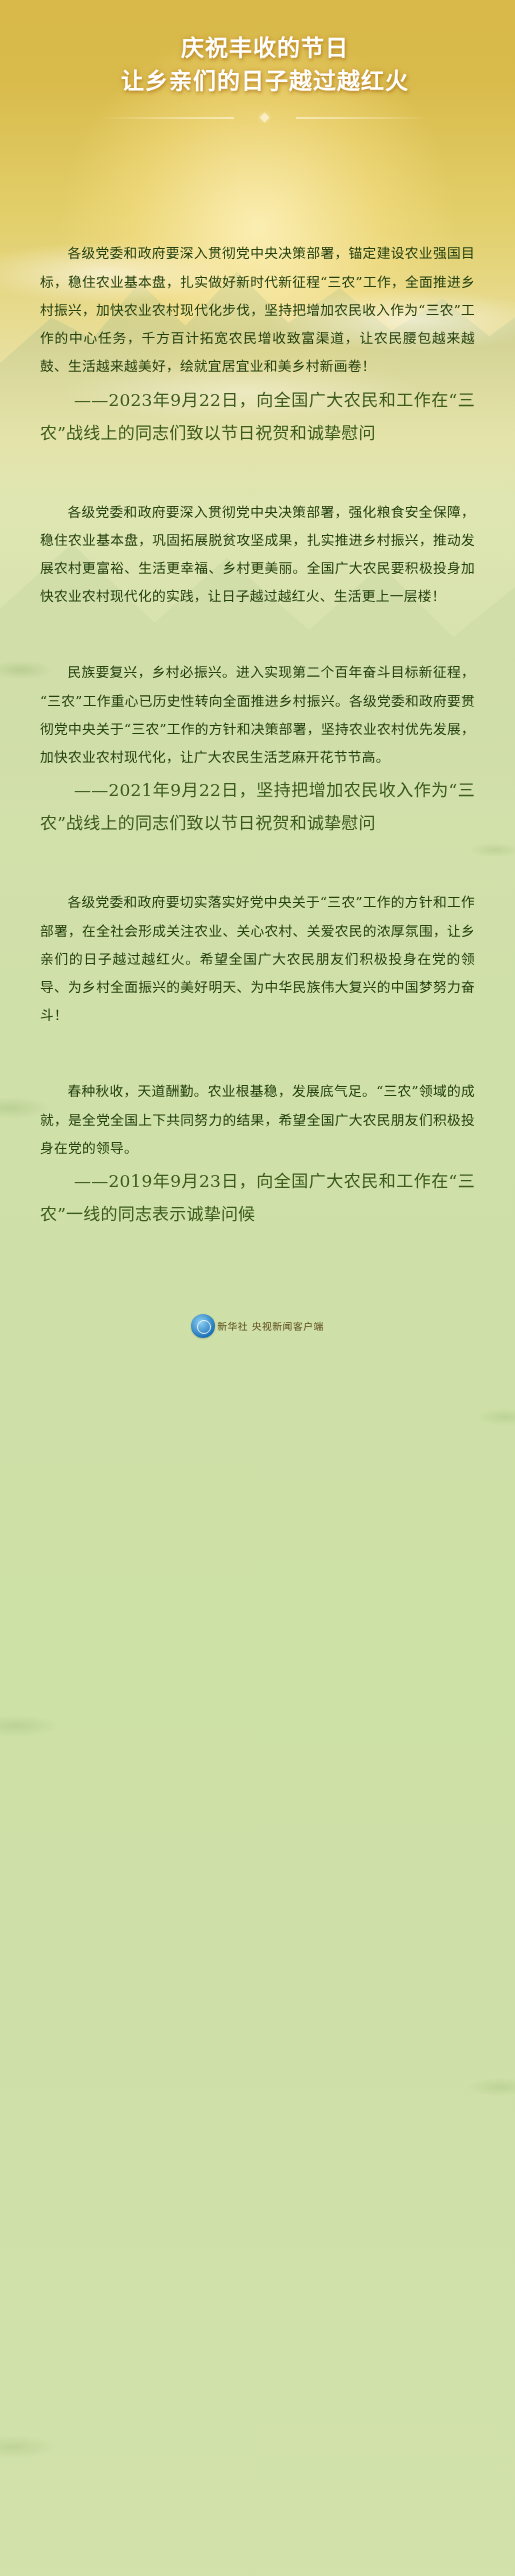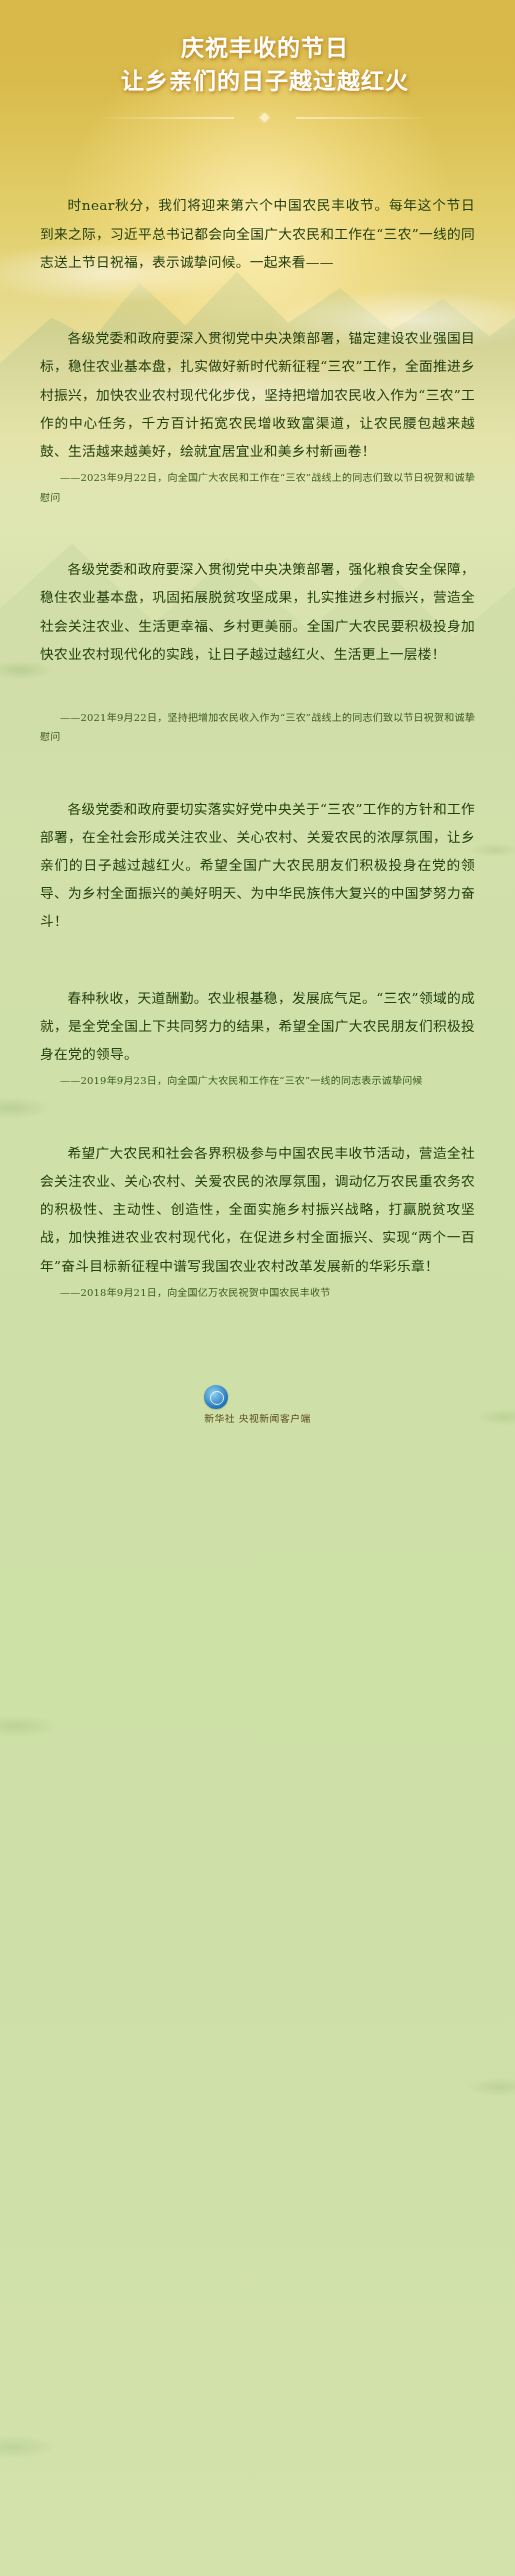--- a/index.html
+++ b/index.html
@@ -164,21 +164,21 @@
     text-align: justify;
     text-indent: 2em;
     margin: 0 0 24px;
     letter-spacing: 0.3px;
   }
   .para.lead {
     margin-bottom: 38px;
   }
   .attrib {
     font-family: "DejaVu Serif", "Liberation Serif", serif;
-    font-size: 10px;
+    font-size: 17px;
     line-height: 1.94;
     color: #3b5a1c;
     text-align: justify;
     text-indent: 2em;
     margin: -8.2px 0 47px;
     letter-spacing: 0.2px;
   }
   .block {
     margin-bottom: 0;
     margin-top: 48px;
@@ -188,22 +188,22 @@
   
   .footer {
     position: relative;
     z-index: 4;
     margin-top: 62px;
     padding: 20.6px 0 28px;
     text-align: center;
   }
   .footer-inner {
     display: inline-flex;
+    align-items: center;
     gap: 2px;
-    flex-direction: column;
   }
   .footer-logo {
     width: 24px;
     height: 24px;
     border-radius: 50%;
     background: radial-gradient(circle at 40% 35%, #8fd2f4, #1f74b8 70%, #17578c 100%);
     position: relative;
     box-shadow: 0 0.5px 1.5px rgba(0,0,0,.25);
   }
   .footer-logo:after {
@@ -242,48 +242,44 @@
     </div>
     <div class="title-rule">
       <span class="bar left"></span>
       <span class="dot"></span>
       <span class="bar right"></span>
     </div>
   </div>
 
   <div class="content">
 
-    <p class="para lead">时near秋分，我们将迎来第六个中国农民丰收节。每年这个节日到来之际，习近平总书记都会向全国广大农民和工作在“三农”一线的同志送上节日祝福，表示诚挚问候。一起来看——</p>
 
     <div class="block">
       <p class="para">各级党委和政府要深入贯彻党中央决策部署，锚定建设农业强国目标，稳住农业基本盘，扎实做好新时代新征程“三农”工作，全面推进乡村振兴，加快农业农村现代化步伐，坚持把增加农民收入作为“三农”工作的中心任务，千方百计拓宽农民增收致富渠道，让农民腰包越来越鼓、生活越来越美好，绘就宜居宜业和美乡村新画卷！</p>
       <p class="attrib">——2023年9月22日，向全国广大农民和工作在“三农”战线上的同志们致以节日祝贺和诚挚慰问</p>
     </div>
 
     <div class="block">
-      <p class="para">各级党委和政府要深入贯彻党中央决策部署，强化粮食安全保障，稳住农业基本盘，巩固拓展脱贫攻坚成果，扎实推进乡村振兴，营造全社会关注农业、生活更幸福、乡村更美丽。全国广大农民要积极投身加快农业农村现代化的实践，让日子越过越红火、生活更上一层楼！</p>
-    </div>
-
-    <div class="block">
+      <p class="para">各级党委和政府要深入贯彻党中央决策部署，强化粮食安全保障，稳住农业基本盘，巩固拓展脱贫攻坚成果，扎实推进乡村振兴，推动发展农村更富裕、生活更幸福、乡村更美丽。全国广大农民要积极投身加快农业农村现代化的实践，让日子越过越红火、生活更上一层楼！</p>
+    </div>
+
+    <div class="block">
+      <p class="para">民族要复兴，乡村必振兴。进入实现第二个百年奋斗目标新征程，“三农”工作重心已历史性转向全面推进乡村振兴。各级党委和政府要贯彻党中央关于“三农”工作的方针和决策部署，坚持农业农村优先发展，加快农业农村现代化，让广大农民生活芝麻开花节节高。</p>
       <p class="attrib">——2021年9月22日，坚持把增加农民收入作为“三农”战线上的同志们致以节日祝贺和诚挚慰问</p>
     </div>
 
     <div class="block">
       <p class="para">各级党委和政府要切实落实好党中央关于“三农”工作的方针和工作部署，在全社会形成关注农业、关心农村、关爱农民的浓厚氛围，让乡亲们的日子越过越红火。希望全国广大农民朋友们积极投身在党的领导、为乡村全面振兴的美好明天、为中华民族伟大复兴的中国梦努力奋斗！</p>
     </div>
 
     <div class="block">
       <p class="para">春种秋收，天道酬勤。农业根基稳，发展底气足。“三农”领域的成就，是全党全国上下共同努力的结果，希望全国广大农民朋友们积极投身在党的领导。</p>
       <p class="attrib">——2019年9月23日，向全国广大农民和工作在“三农”一线的同志表示诚挚问候</p>
     </div>
 
-    <div class="block">
-      <p class="para">希望广大农民和社会各界积极参与中国农民丰收节活动，营造全社会关注农业、关心农村、关爱农民的浓厚氛围，调动亿万农民重农务农的积极性、主动性、创造性，全面实施乡村振兴战略，打赢脱贫攻坚战，加快推进农业农村现代化，在促进乡村全面振兴、实现“两个一百年”奋斗目标新征程中谱写我国农业农村改革发展新的华彩乐章！</p>
-      <p class="attrib">——2018年9月21日，向全国亿万农民祝贺中国农民丰收节</p>
-    </div>
 
   </div>
 
   <div class="footer">
     <div class="footer-inner">
       <span class="footer-logo"></span>
       <span class="footer-text">新华社 央视新闻客户端</span>
     </div>
   </div>
 

